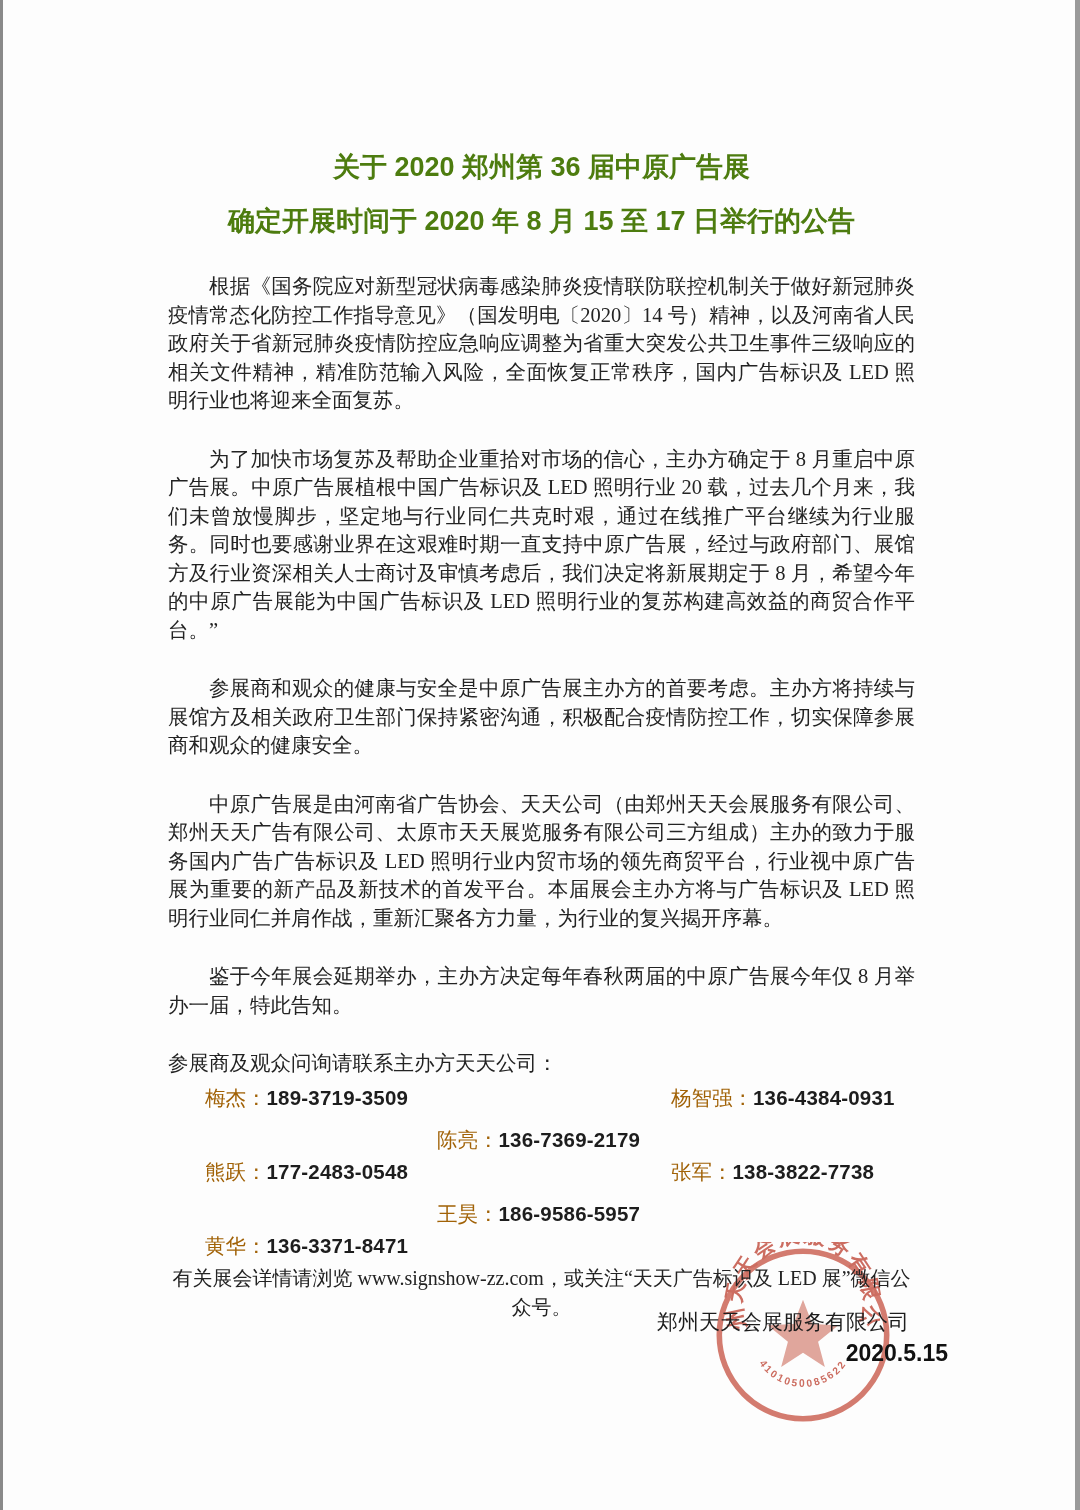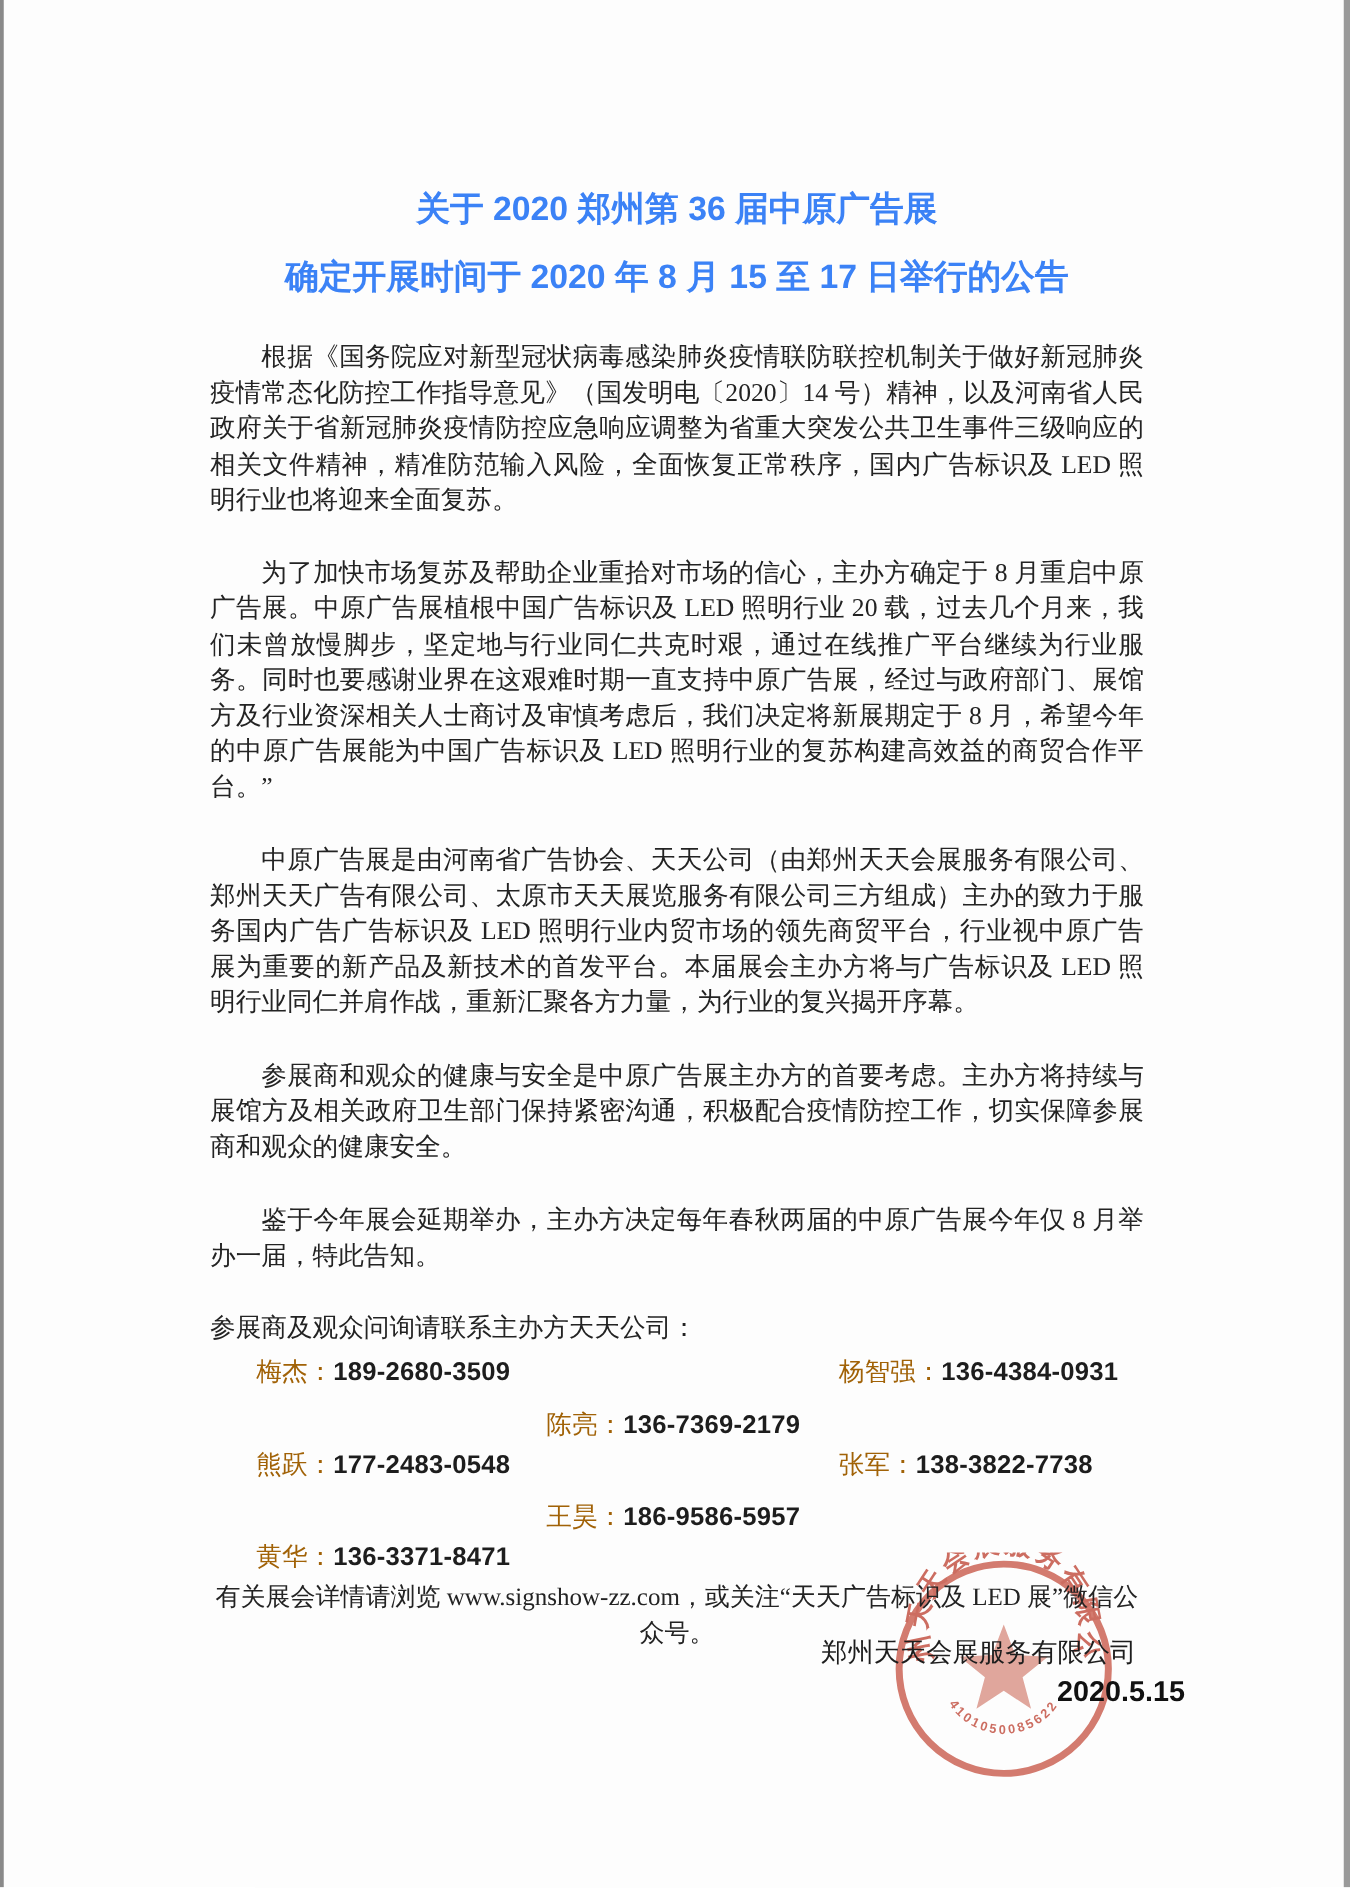--- a/index.html
+++ b/index.html
@@ -18,21 +18,21 @@
     position:absolute;
     left:168px;right:165px;top:0;
   }
   .title{
     margin:140px 0 0 0;
     font-family:"Liberation Sans","DejaVu Sans",sans-serif;
     font-weight:700;
     font-size:27px;
     line-height:54px;
     text-align:center;
-    color:#3b82f6;
+    color:#4d7c0f;
   }
   .title .tl{display:block;}
   .body-text{margin-top:24px;}
   .para{
     margin:0 0 30px 0;
     font-size:20.5px;
     line-height:28.5px;
     text-indent:2em;
     text-align:justify;
     color:#232323;
@@ -115,30 +115,30 @@
 
   <div class="content">
     <h1 class="title">
       <span class="tl">关于 2020 郑州第 36 届中原广告展</span>
       <span class="tl">确定开展时间于 2020 年 8 月 15 至 17 日举行的公告</span>
     </h1>
 
     <div class="body-text">
       <p class="para">根据《国务院应对新型冠状病毒感染肺炎疫情联防联控机制关于做好新冠肺炎疫情常态化防控工作指导意见》（国发明电〔2020〕14 号）精神，以及河南省人民政府关于省新冠肺炎疫情防控应急响应调整为省重大突发公共卫生事件三级响应的相关文件精神，精准防范输入风险，全面恢复正常秩序，国内广告标识及 LED 照明行业也将迎来全面复苏。</p>
       <p class="para">为了加快市场复苏及帮助企业重拾对市场的信心，主办方确定于 8 月重启中原广告展。中原广告展植根中国广告标识及 LED 照明行业 20 载，过去几个月来，我们未曾放慢脚步，坚定地与行业同仁共克时艰，通过在线推广平台继续为行业服务。同时也要感谢业界在这艰难时期一直支持中原广告展，经过与政府部门、展馆方及行业资深相关人士商讨及审慎考虑后，我们决定将新展期定于 8 月，希望今年的中原广告展能为中国广告标识及 LED 照明行业的复苏构建高效益的商贸合作平台。”</p>
+      <p class="para">参展商和观众的健康与安全是中原广告展主办方的首要考虑。主办方将持续与展馆方及相关政府卫生部门保持紧密沟通，积极配合疫情防控工作，切实保障参展商和观众的健康安全。</p>
       <p class="para">中原广告展是由河南省广告协会、天天公司（由郑州天天会展服务有限公司、郑州天天广告有限公司、太原市天天展览服务有限公司三方组成）主办的致力于服务国内广告广告标识及 LED 照明行业内贸市场的领先商贸平台，行业视中原广告展为重要的新产品及新技术的首发平台。本届展会主办方将与广告标识及 LED 照明行业同仁并肩作战，重新汇聚各方力量，为行业的复兴揭开序幕。</p>
-      <p class="para">参展商和观众的健康与安全是中原广告展主办方的首要考虑。主办方将持续与展馆方及相关政府卫生部门保持紧密沟通，积极配合疫情防控工作，切实保障参展商和观众的健康安全。</p>
       <p class="para" style="margin-bottom:0;">鉴于今年展会延期举办，主办方决定每年春秋两届的中原广告展今年仅 8 月举办一届，特此告知。</p>
     </div>
 
     <p class="contact-intro">参展商及观众问询请联系主办方天天公司：</p>
 
     <div class="contact-rows">
       <div class="crow">
-        <span class="ccell c0"><span class="cname">梅杰：</span><span class="cphone">189-2680-3509</span></span><span class="ccell c1"><span class="cname">陈亮：</span><span class="cphone">136-7369-2179</span></span><span class="ccell c2"><span class="cname">杨智强：</span><span class="cphone">136-4384-0931</span></span>
+        <span class="ccell c0"><span class="cname">梅杰：</span><span class="cphone">189-3719-3509</span></span><span class="ccell c1"><span class="cname">陈亮：</span><span class="cphone">136-7369-2179</span></span><span class="ccell c2"><span class="cname">杨智强：</span><span class="cphone">136-4384-0931</span></span>
       </div>
       <div class="crow">
         <span class="ccell c0"><span class="cname">熊跃：</span><span class="cphone">177-2483-0548</span></span><span class="ccell c1"><span class="cname">王昊：</span><span class="cphone">186-9586-5957</span></span><span class="ccell c2"><span class="cname">张军：</span><span class="cphone">138-3822-7738</span></span>
       </div>
       <div class="crow">
         <span class="ccell c0"><span class="cname">黄华：</span><span class="cphone">136-3371-8471</span></span>
       </div>
     </div>
 
     <p class="website">有关展会详情请浏览 www.signshow-zz.com，或关注“天天广告标识及 LED 展”微信公众号。</p>

